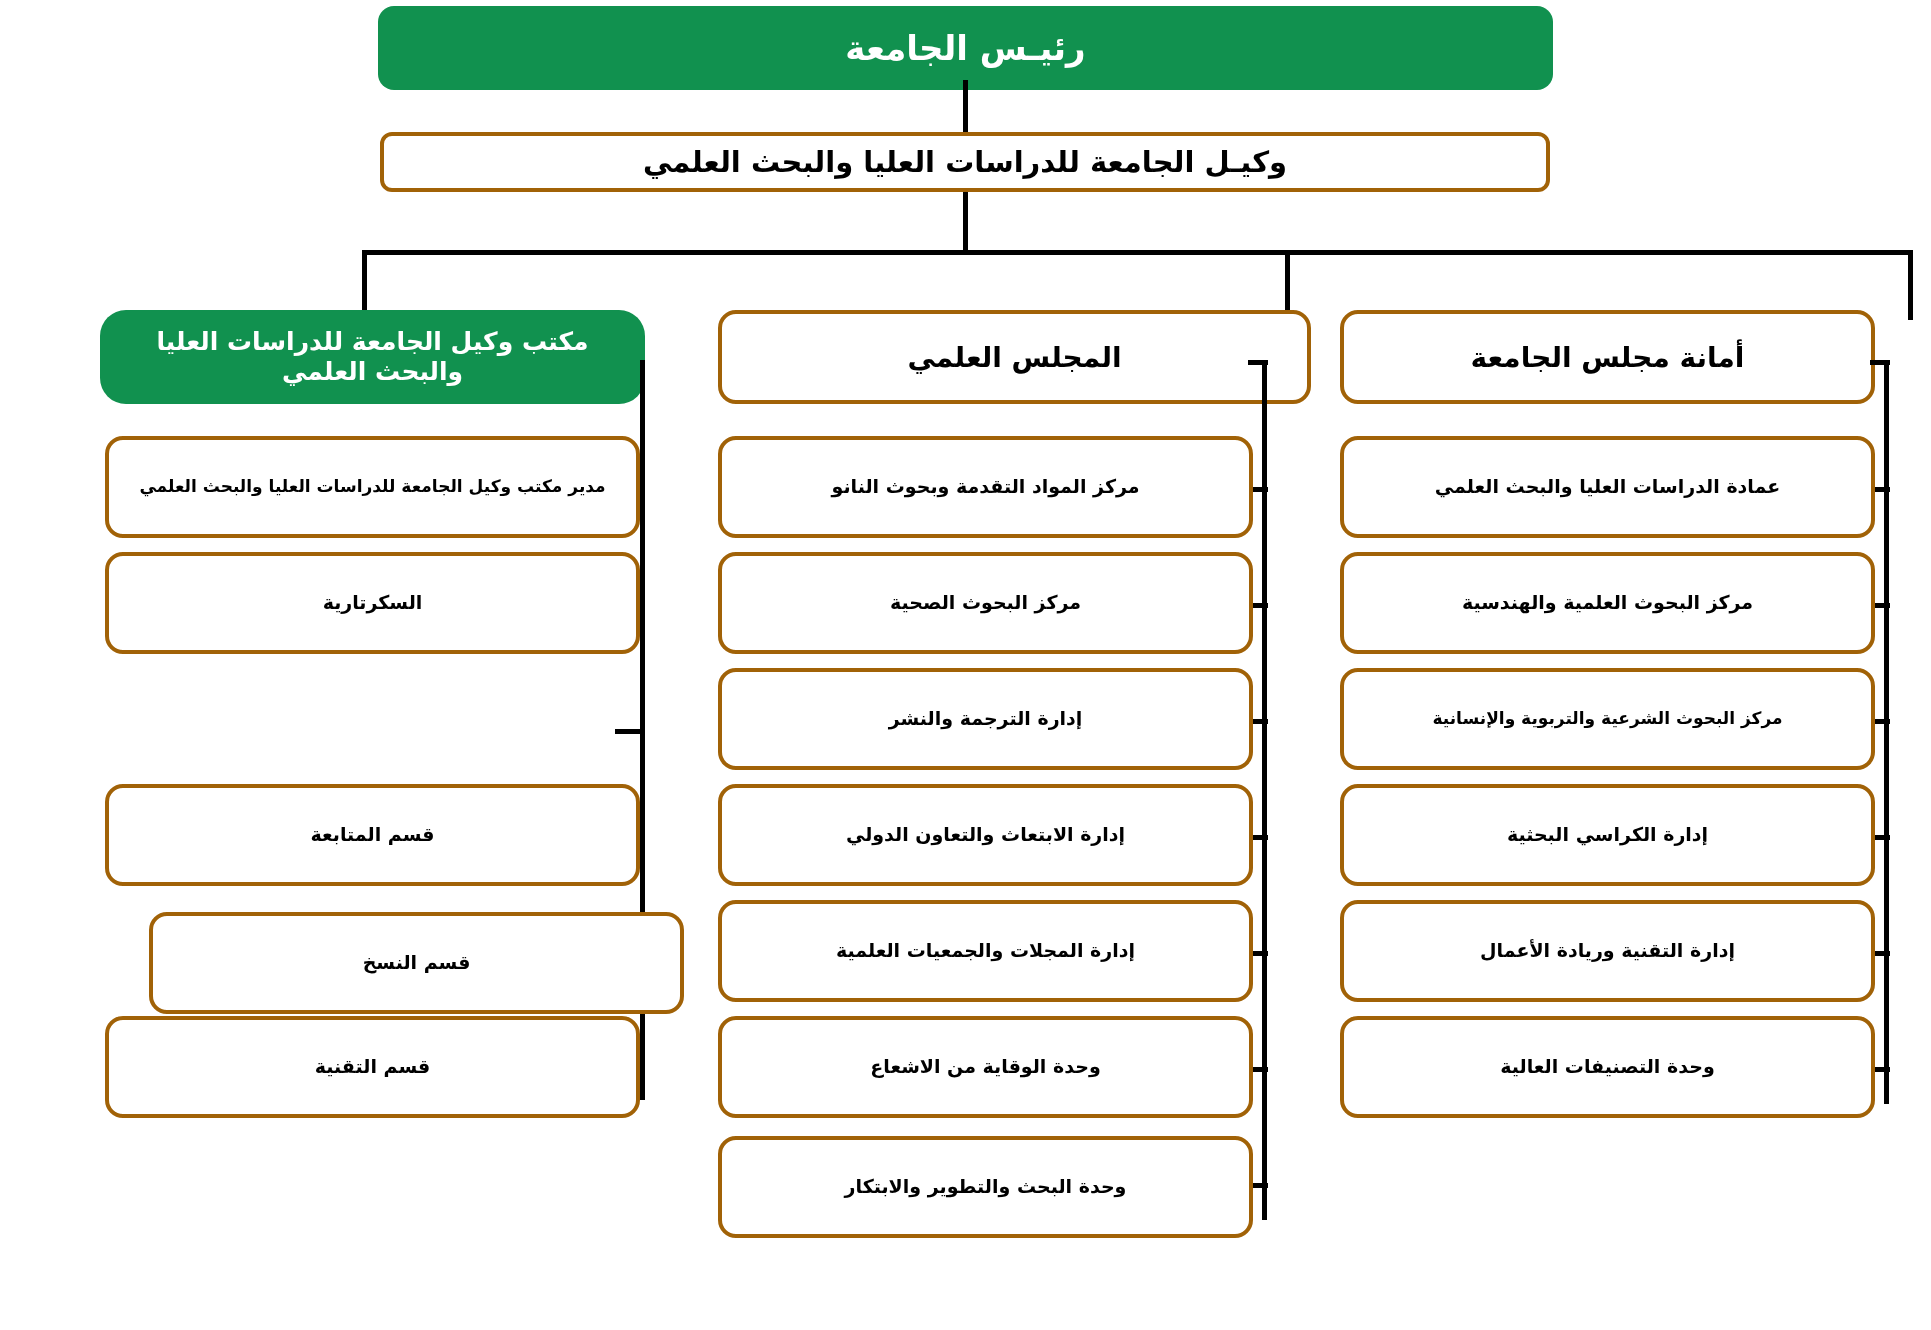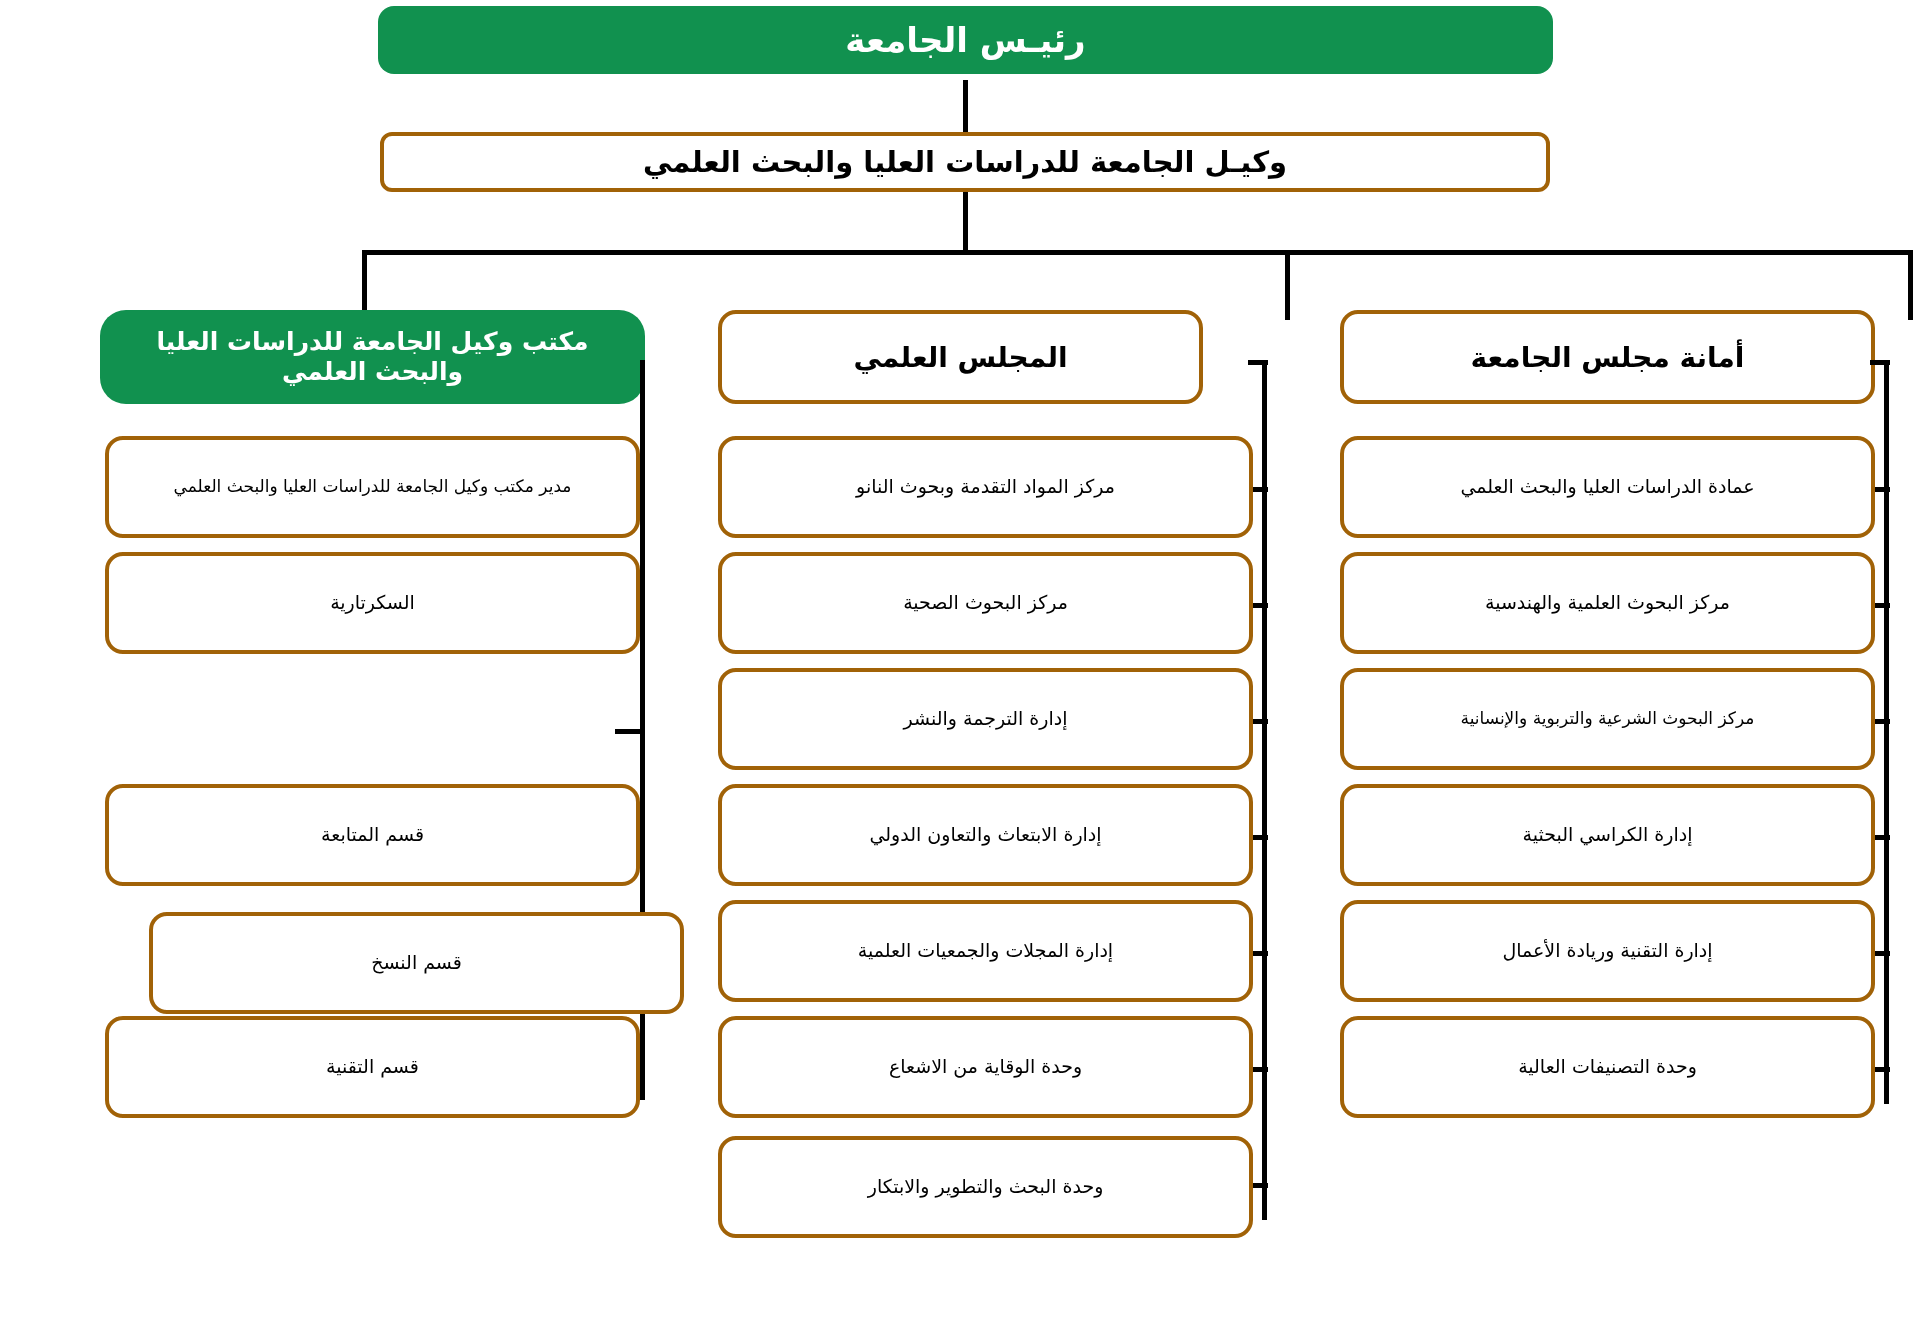--- a/index.html
+++ b/index.html
@@ -29,37 +29,37 @@
   }
   .box.green{
     background:#11914f;
     border-color:#11914f;
     color:#ffffff;
     border-width:0;
   }
 
   
   .node-president{
-    left:378px;top:6px;width:1175px;height:68px;
+    left:378px;top:6px;width:1175px;height:84px;
     font-size:34px;font-weight:700;border-radius:16px;
   }
   .node-vice{
     left:380px;top:132px;width:1170px;height:60px;
     font-size:29px;font-weight:700;border-radius:12px;
   }
 
   
   .col-head{
     height:94px;font-size:28px;font-weight:700;border-radius:18px;
   }
   .col-head.small{font-size:25px;line-height:1.22;border-radius:26px;}
 
   
   .child{
-    height:102px;font-size:19px;font-weight:400;border-radius:18px;
+    height:102px;font-size:19px;font-weight:700;border-radius:18px;
   }
   .child.tiny{font-size:17px;}
 
   
   .ln{position:absolute;background:#000000;}
   .vline{width:5px;}
   .hline{height:5px;}
 </style>
 </head>
 <body>
@@ -88,21 +88,21 @@
   <div class="ln hline" style="left:615px;top:845px;width:30px;"></div>
   <div class="ln hline" style="left:615px;top:961px;width:30px;"></div>
   <div class="ln hline" style="left:615px;top:1077px;width:30px;"></div>
 
   <div class="box child tiny" style="left:105px;top:436px;width:535px;">مدير مكتب وكيل الجامعة للدراسات العليا والبحث العلمي</div>
   <div class="box child" style="left:105px;top:552px;width:535px;">السكرتارية</div>
   <div class="box child" style="left:105px;top:784px;width:535px;">قسم المتابعة</div>
   <div class="box child" style="left:105px;top:912px;width:535px;margin-left:44px;">قسم النسخ</div>
   <div class="box child" style="left:105px;top:1016px;width:535px;">قسم التقنية</div>
 
-  <div class="box col-head" style="left:718px;top:310px;width:485px;">المجلس العلمي</div>
+  <div class="box col-head" style="left:718px;top:310px;width:593px;">المجلس العلمي</div>
 
   <div class="ln vline" style="left:1262px;top:360px;height:860px;"></div>
   <div class="ln hline" style="left:1248px;top:360px;width:20px;"></div>
   <div class="ln hline" style="left:1248px;top:487px;width:20px;"></div>
   <div class="ln hline" style="left:1248px;top:603px;width:20px;"></div>
   <div class="ln hline" style="left:1248px;top:719px;width:20px;"></div>
   <div class="ln hline" style="left:1248px;top:835px;width:20px;"></div>
   <div class="ln hline" style="left:1248px;top:951px;width:20px;"></div>
   <div class="ln hline" style="left:1248px;top:1067px;width:20px;"></div>
   <div class="ln hline" style="left:1248px;top:1183px;width:20px;"></div>

